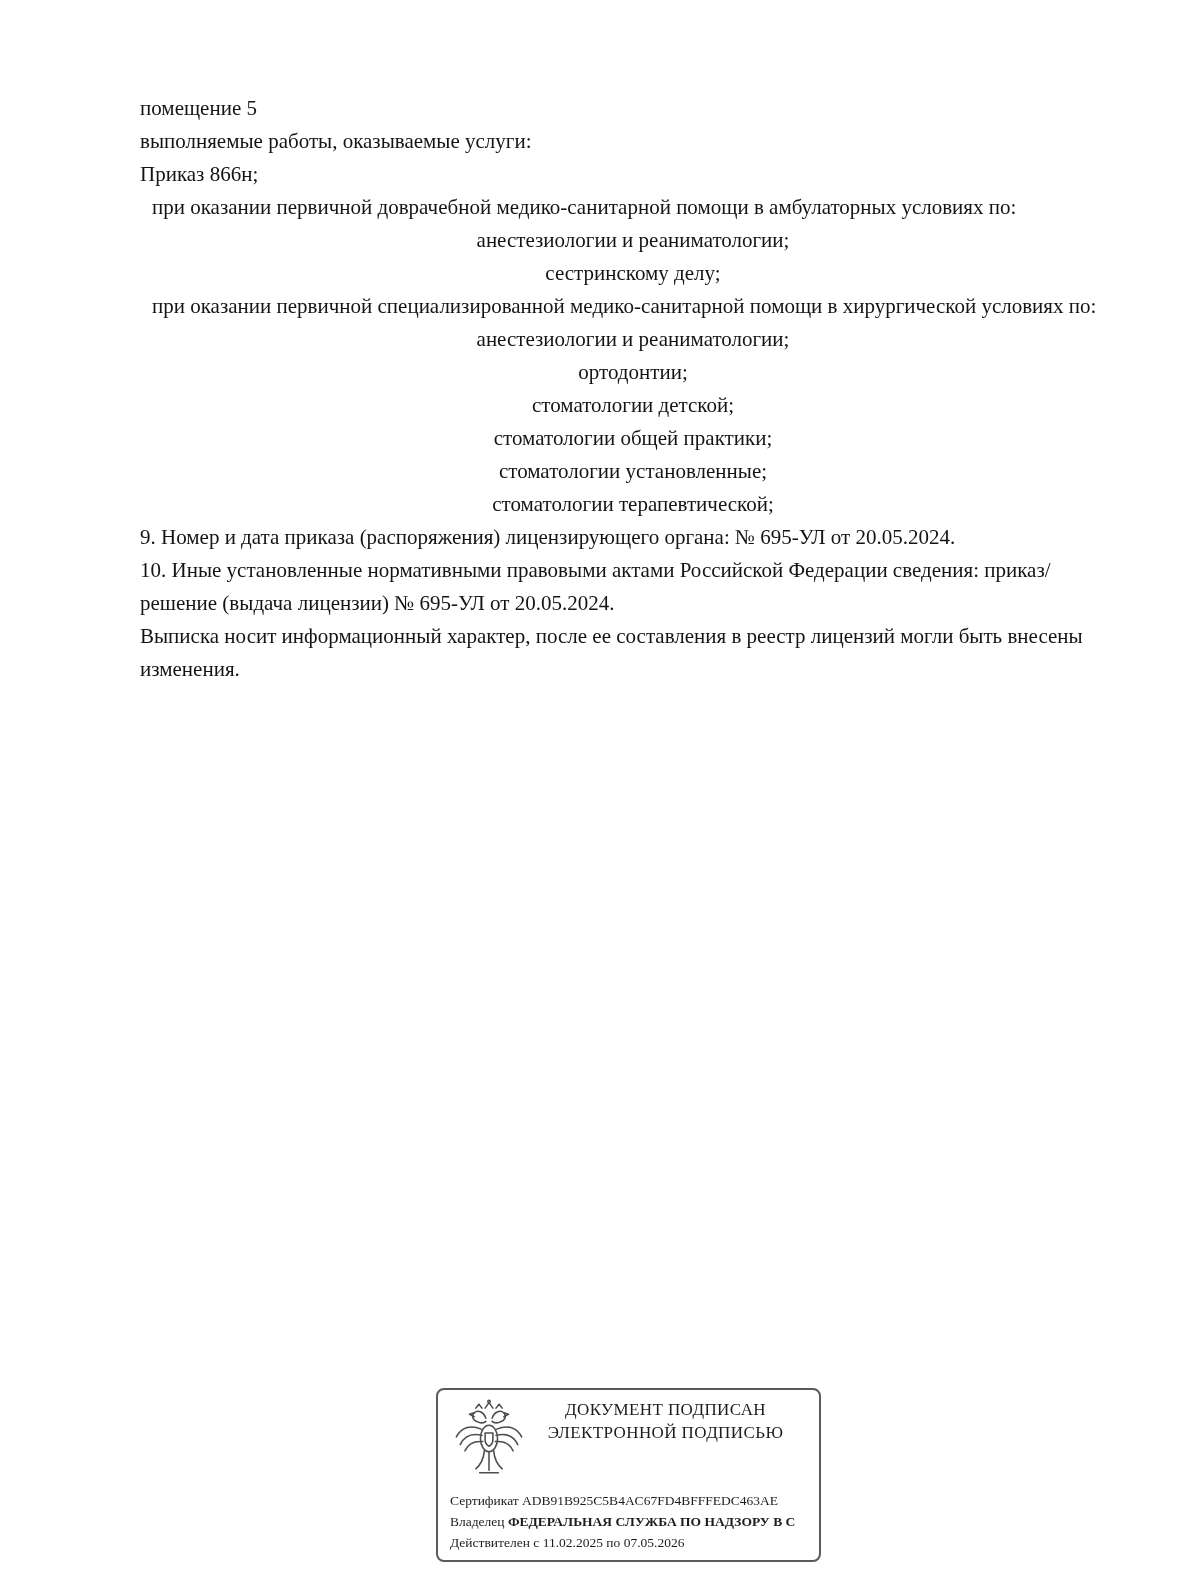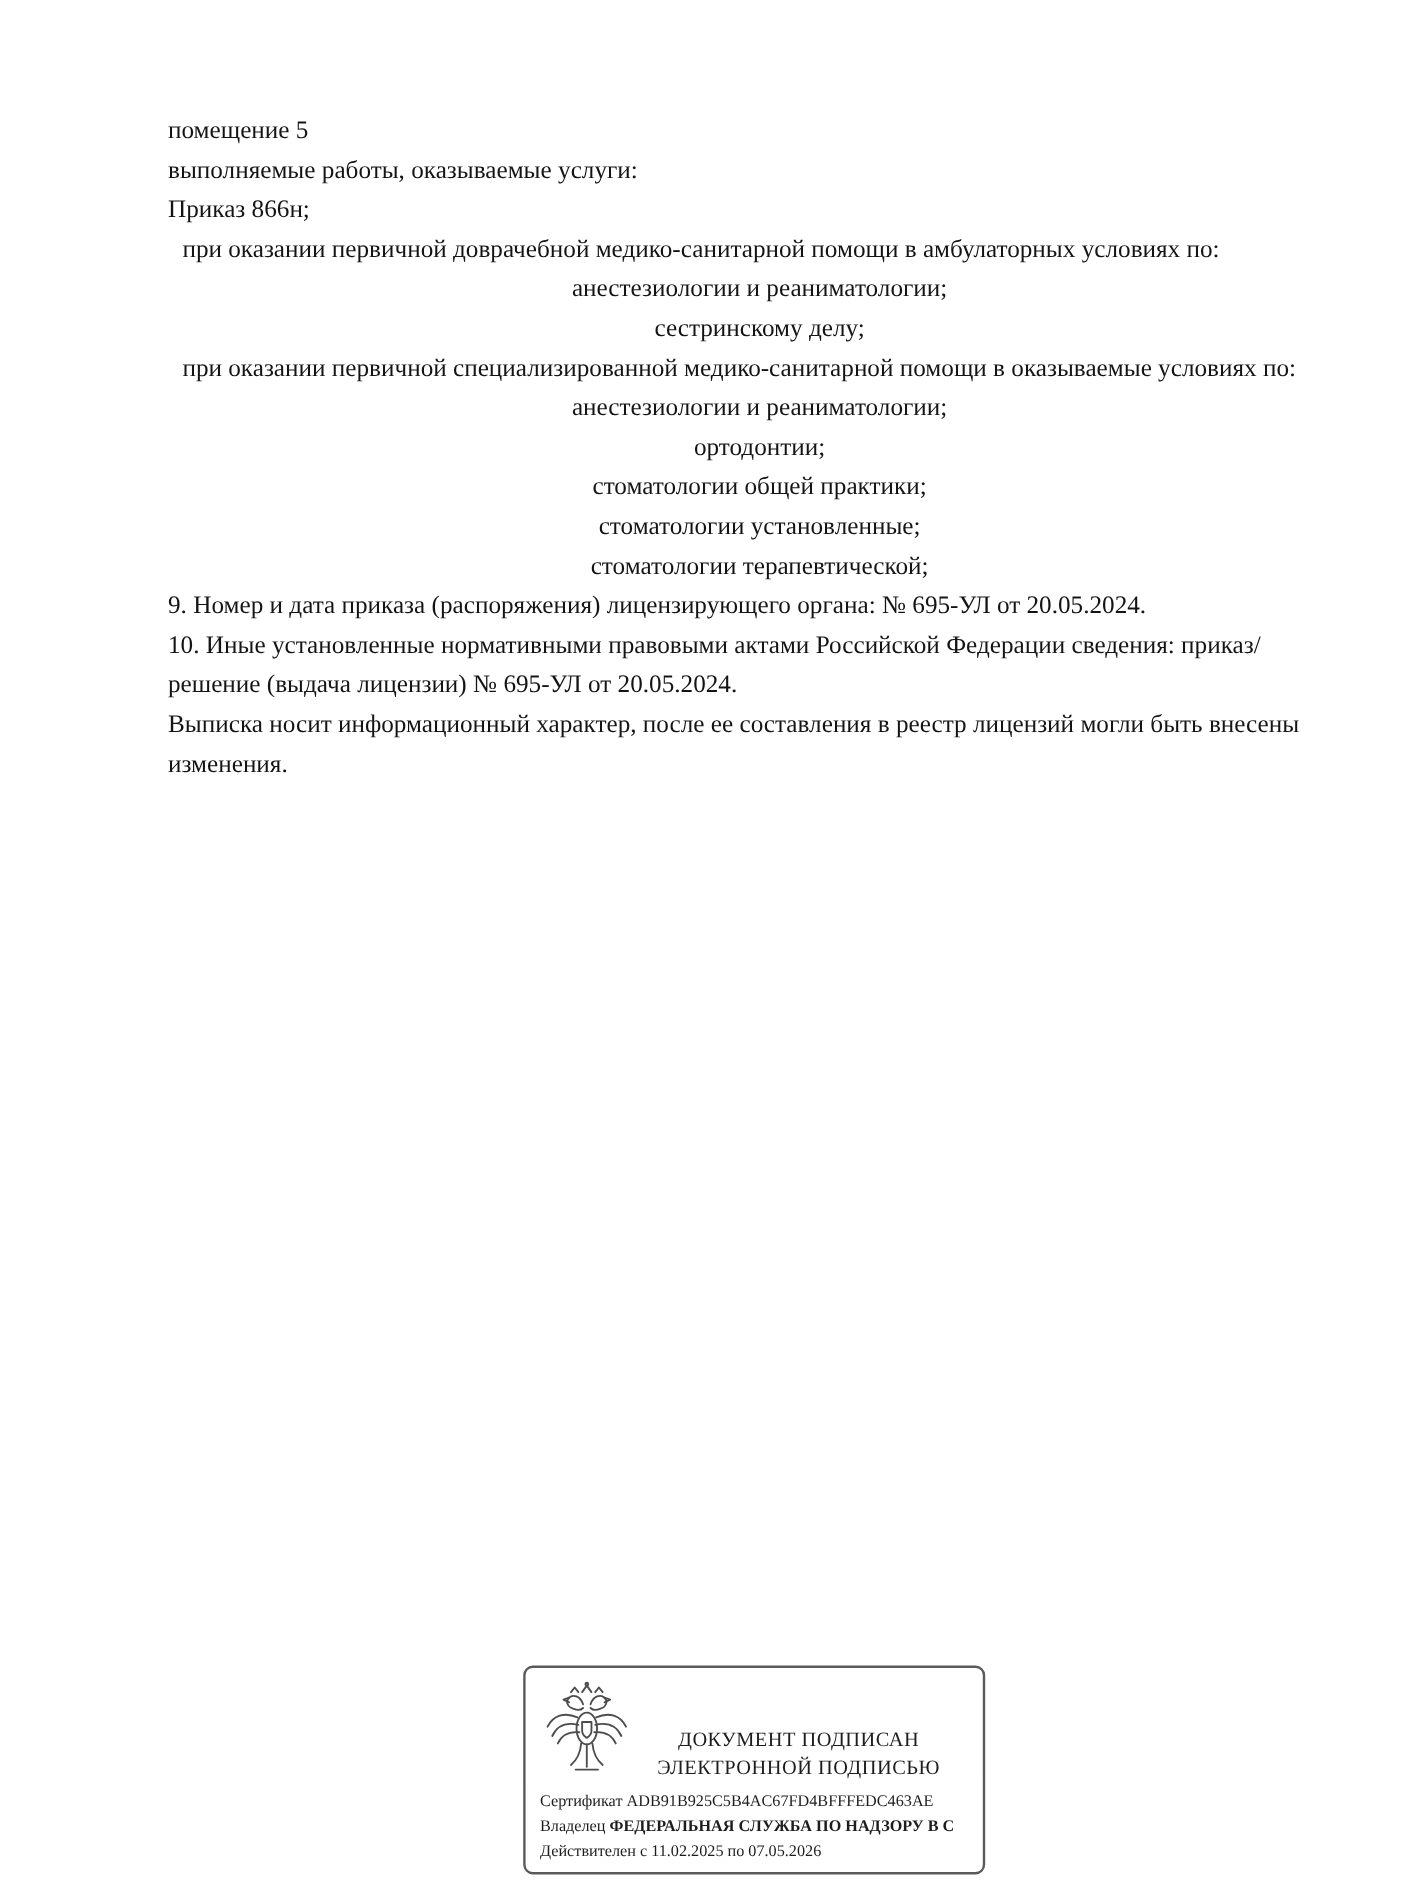--- a/index.html
+++ b/index.html
@@ -26,21 +26,21 @@
     left:436px;top:1388px;
     width:385px;height:174px;
     box-sizing:border-box;
     border:2px solid #5a5a5a;
     border-radius:8px;
     overflow:hidden;
     color:#1d1d1d;
     background:#ffffff;
   }
   .stamp-top{
-    display:flex;align-items:flex-end;
+    display:flex;align-items:flex-start;
     padding:8px 10px 2px 12px;
     height:96px;box-sizing:border-box;
   }
   .emblem{flex:0 0 auto;display:block;width:78px;height:84px;}
   .stamp-title{
     flex:1;text-align:center;
     font-size:17px;line-height:23px;
     letter-spacing:0.4px;
     padding-right:6px;
   }
@@ -56,23 +56,24 @@
 
 <div class="page">
 
   <div class="doc">
     <p>помещение 5</p>
     <p>выполняемые работы, оказываемые услуги:</p>
     <p>Приказ 866н;</p>
     <p class="indent-1">при оказании первичной доврачебной медико-санитарной помощи в амбулаторных условиях по:</p>
     <p class="indent-2">анестезиологии и реаниматологии;</p>
     <p class="indent-2">сестринскому делу;</p>
-    <p class="indent-1">при оказании первичной специализированной медико-санитарной помощи в оказываемые условиях по:</p>
+    <p class="indent-1">при оказании первичной специализированной медико-санитарной помощи в хирургической условиях по:</p>
     <p class="indent-2">анестезиологии и реаниматологии;</p>
     <p class="indent-2">ортодонтии;</p>
+    <p class="indent-2">стоматологии детской;</p>
     <p class="indent-2">стоматологии общей практики;</p>
     <p class="indent-2">стоматологии установленные;</p>
     <p class="indent-2">стоматологии терапевтической;</p>
     <p class="gap">9. Номер и дата приказа (распоряжения) лицензирующего органа: № 695-УЛ от 20.05.2024.</p>
     <p class="gap">10. Иные установленные нормативными правовыми актами Российской Федерации сведения: приказ/решение (выдача лицензии) № 695-УЛ от 20.05.2024.</p>
     <p class="gap">Выписка носит информационный характер, после ее составления в реестр лицензий могли быть внесены изменения.</p>
   </div>
 
   <div class="stamp">
     <div class="stamp-top">

